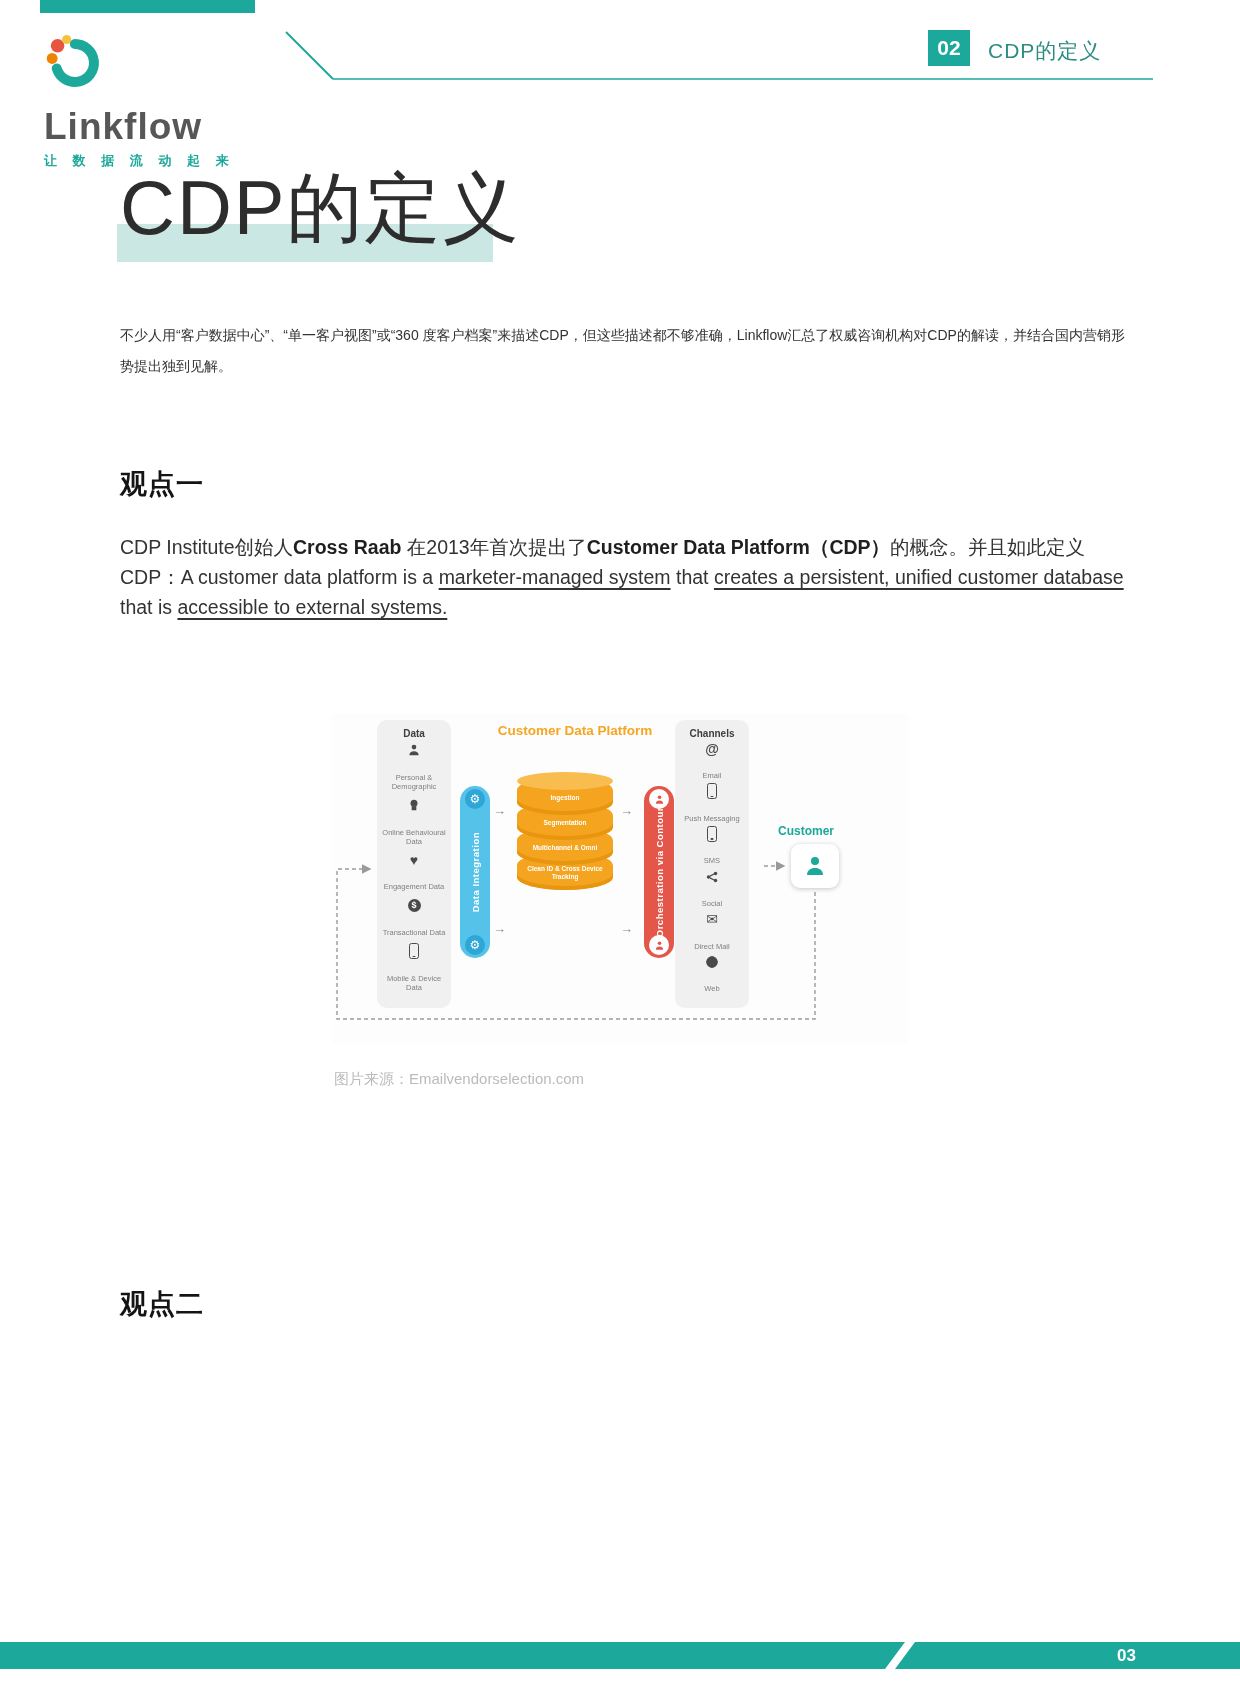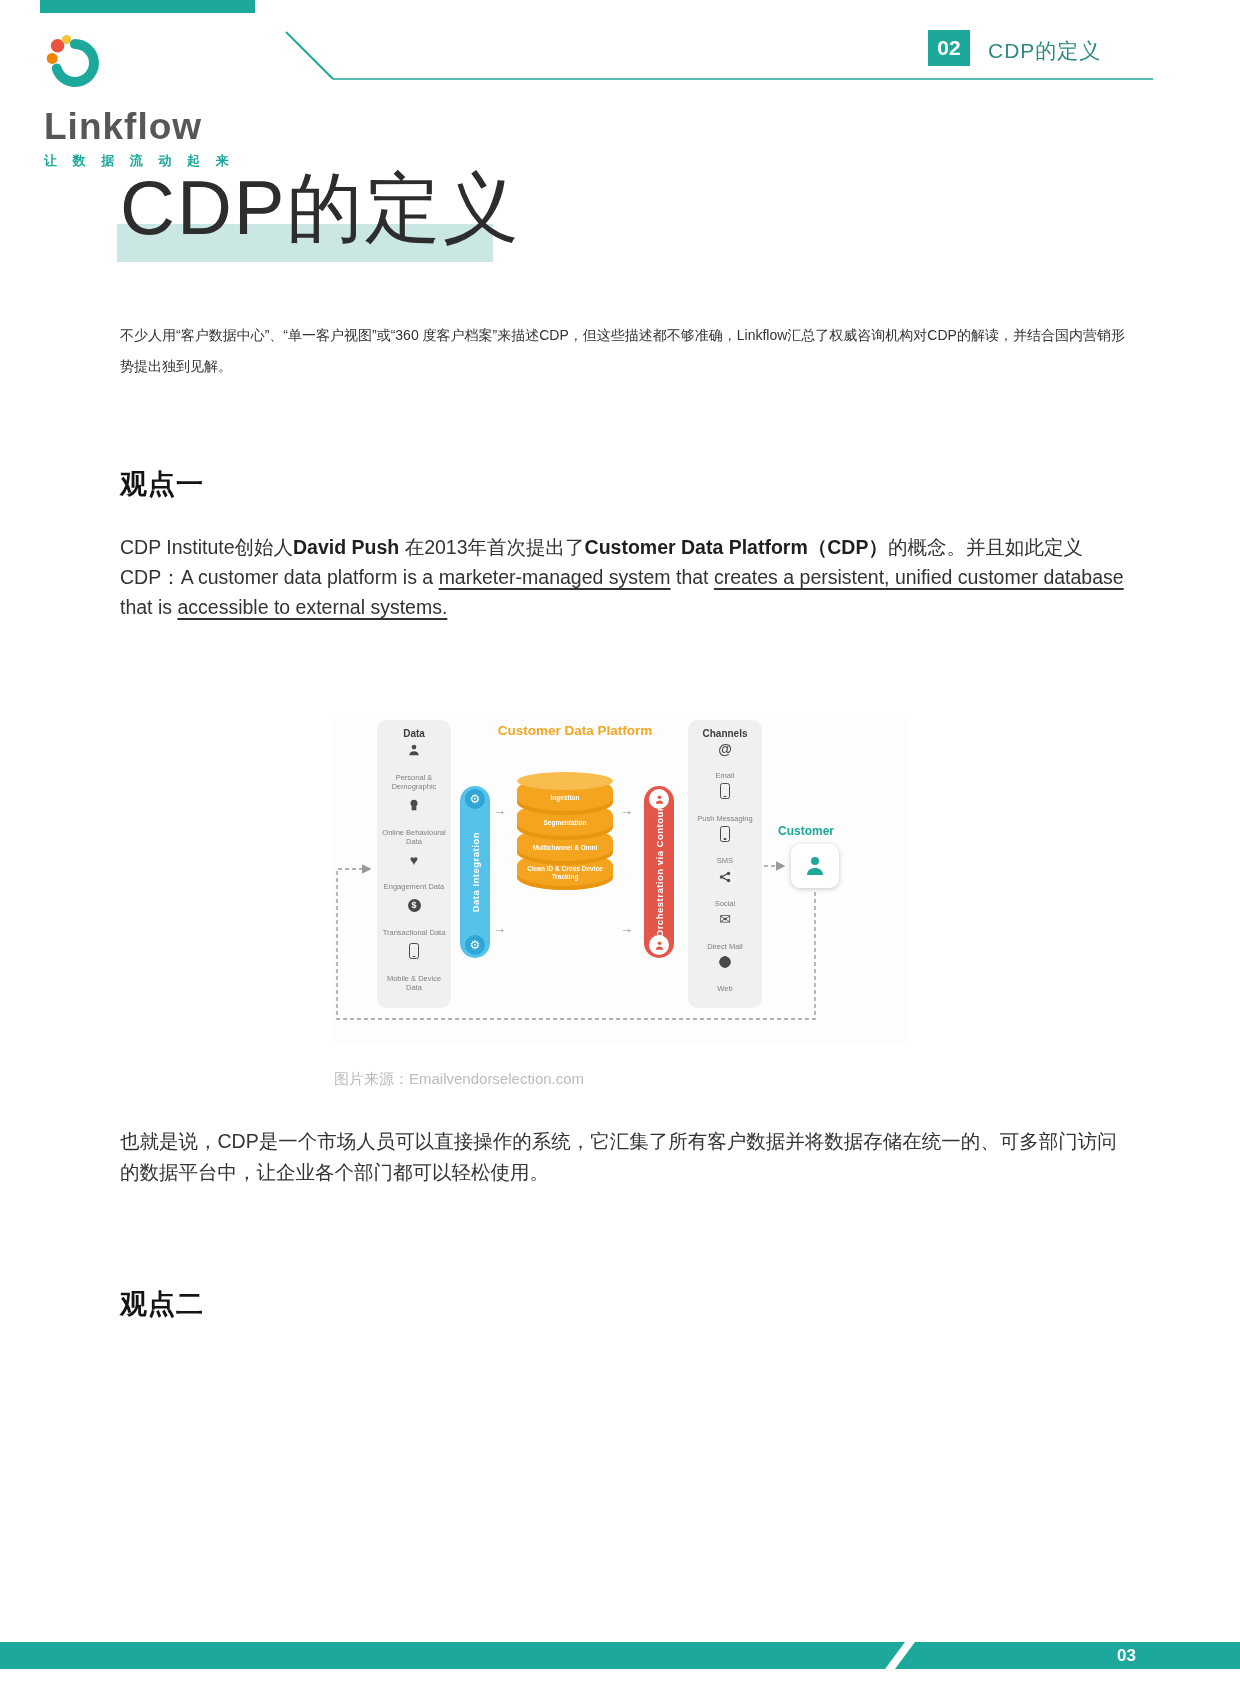--- a/index.html
+++ b/index.html
@@ -33,21 +33,21 @@
   .summary { position:absolute; left:120px; top:1126px; width:1010px; font-size:19.5px; line-height:31px; color:#333; }
   .vp2-heading { top:1286px; }
   .vp2-para { position:absolute; left:122px; top:1342px; width:1010px; font-size:19.5px; line-height:30px; color:#333; }
 
   
   .figure { position:absolute; left:332px; top:714px; width:576px; }
   .diagram { position:relative; width:576px; height:330px; background:#fdfdfd; }
   .connectors { position:absolute; left:0; top:0; width:576px; height:330px; }
   .panel { position:absolute; top:6px; width:74px; height:288px; background:#F0F0F1; border-radius:10px; padding-top:8px; }
   .panel.data { left:45px; }
-  .panel.channels { left:356px; }
+  .panel.channels { left:343px; }
   .panel-title { text-align:center; font-weight:bold; color:#3d3d3d; font-size:10px; }
   .panel-items { display:flex; flex-direction:column; justify-content:space-around; height:calc(100% - 24px); }
   .pi { display:flex; flex-direction:column; align-items:center; }
   .pi .ic { color:#4a4a4a; height:17px; display:flex; align-items:center; justify-content:center; font-size:14px; line-height:1; }
   .pi .lb { font-size:7.5px; color:#808080; text-align:center; line-height:1.25; margin-top:14px; width:66px; }
   .ic svg { width:14px; height:14px; fill:currentColor; }
   .coin { width:13px; height:13px; border-radius:50%; background:#4a4a4a; color:#fff; font-size:9px; font-weight:bold; display:flex; align-items:center; justify-content:center; }
   .phone-shape { width:10px; height:16px; border:1.5px solid #4a4a4a; border-radius:2.5px; position:relative; }
   .phone-shape:after { content:""; position:absolute; left:50%; bottom:1px; transform:translateX(-50%); width:3px; height:1.5px; background:#4a4a4a; border-radius:1px; }
 
@@ -112,21 +112,21 @@
   <div class="chapter-title">CDP的定义</div>
 
   <div class="hero">
     <div class="hero-highlight"></div>
     <h1>CDP的定义</h1>
   </div>
 
   <p class="intro">不少人用“客户数据中心”、“单一客户视图”或“360 度客户档案”来描述CDP，但这些描述都不够准确，Linkflow汇总了权威咨询机构对CDP的解读，并结合国内营销形势提出独到见解。</p>
 
   <h2 class="vp-heading vp1-heading">观点一</h2>
-  <p class="vp1-para"><span>CDP Institute创始人</span><b>David Push</b><span> 在2013年首次提出了</span><b>Customer Data Platform（CDP）</b><span>的概念。并且如此定义CDP：A customer data platform is a </span><span class="u">marketer-managed system</span><span> that </span><span class="u">creates a persistent, unified customer database</span><span> that is </span><span class="u">accessible to external systems.</span></p>
+  <p class="vp1-para"><span>CDP Institute创始人</span><b>Cross Raab</b><span> 在2013年首次提出了</span><b>Customer Data Platform（CDP）</b><span>的概念。并且如此定义CDP：A customer data platform is a </span><span class="u">marketer-managed system</span><span> that </span><span class="u">creates a persistent, unified customer database</span><span> that is </span><span class="u">accessible to external systems.</span></p>
 
   <div class="figure">
     <div class="diagram">
 
       <svg class="connectors">
         <defs>
           <marker id="arr" markerWidth="7" markerHeight="7" refX="6" refY="3.5" orient="auto">
             <path d="M0,0 L7,3.5 L0,7 Z" fill="#9a9a9a"></path>
           </marker>
         </defs>
@@ -262,21 +262,20 @@
         <svg viewBox="0 0 24 24">
             <circle cx="12" cy="7" r="4"></circle>
             <path d="M4 21c0-4.4 3.6-7 8-7s8 2.6 8 7z"></path>
           </svg>
       </div>
 
     </div>
     <div class="figure-caption">图片来源：Emailvendorselection.com</div>
   </div>
 
-  <p class="summary">也就是说，CDP是一个市场人员可以直接操作的系统，它汇集了所有客户数据并将数据存储在统一的、可多部门访问的数据平台中，让企业各个部门都可以轻松使用。</p>
 
   <h2 class="vp-heading vp2-heading">观点二</h2>
 
   <div class="footer">
     <div class="footer-left"></div>
     <div class="footer-right"></div>
     <div class="page-num">03</div>
   </div>
 
 </div>

